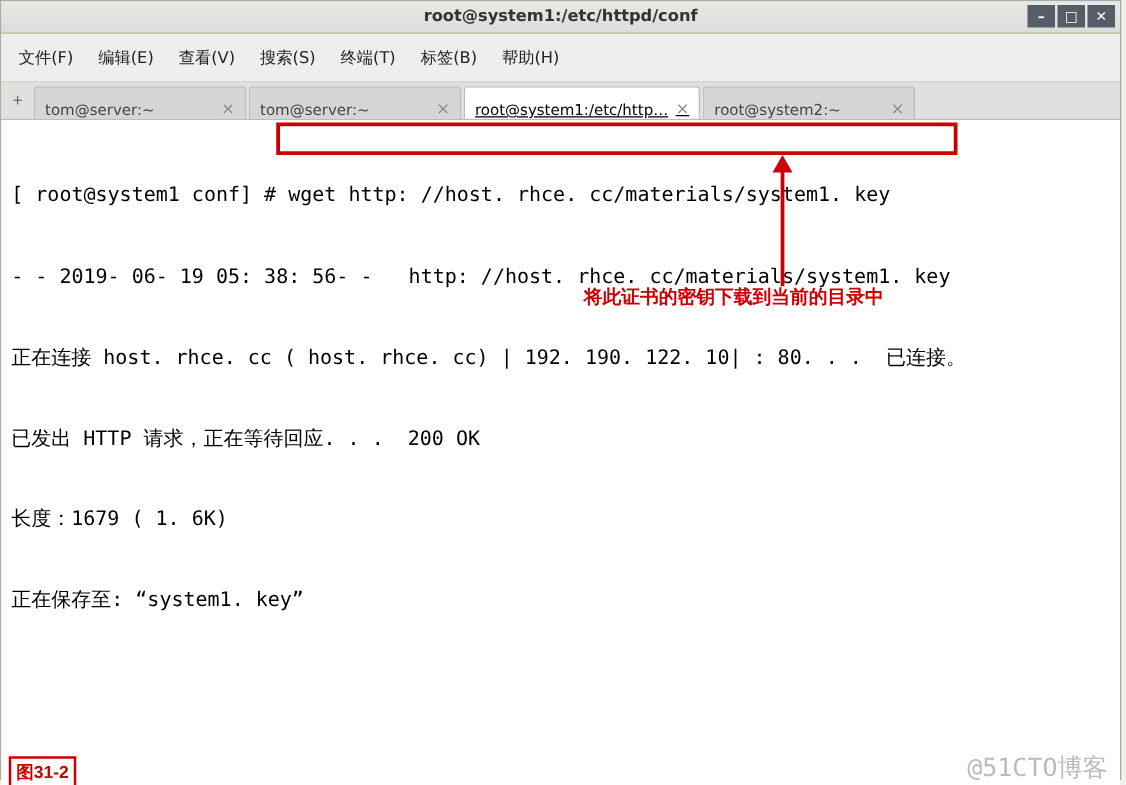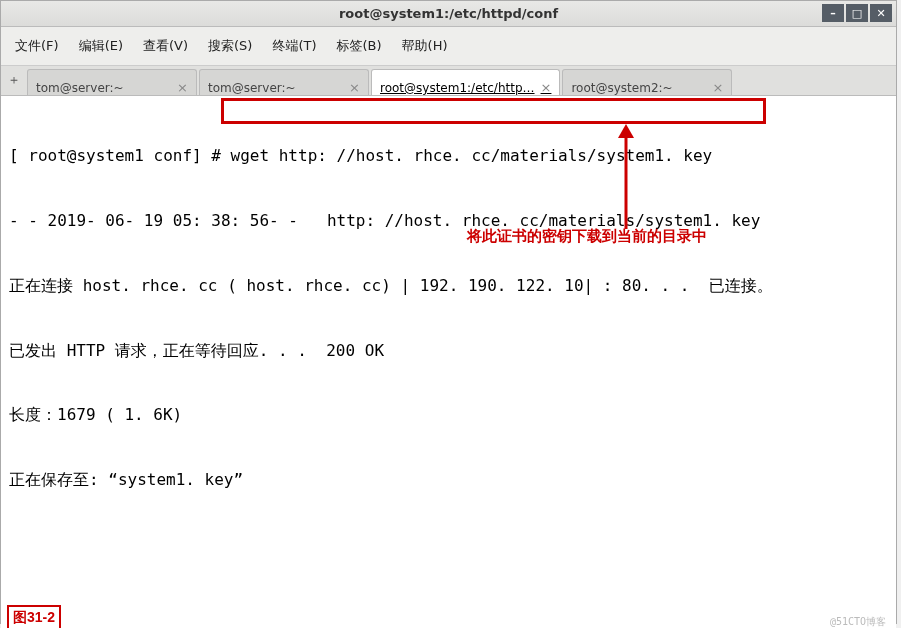--- a/index.html
+++ b/index.html
@@ -138,21 +138,21 @@
   .highlight-box {
     position: absolute;
     border: 3px solid #c00;
     pointer-events: none;
   }
   .annotation {
     position: absolute;
     color: #c00;
     font-weight: bold;
     font-size: 15px;
-    font-family: Liberation Mono, monospace;
+    font-family: Liberation Serif, serif;
   }
   .arrow-svg {
     position: absolute;
     pointer-events: none;
   }
   .fig-label {
     position: absolute;
     left: 6px;
     bottom: 6px;
     border: 2px solid #c00;
@@ -160,21 +160,21 @@
     font-weight: bold;
     padding: 1px 4px;
     font-size: 14px;
     font-family: "Microsoft YaHei","SimSun",sans-serif;
   }
   .watermark {
     position: absolute;
     right: 10px;
     bottom: 8px;
     color: #bbb;
-    font-size: 10px;
+    font-size: 20px;
   }
 </style>
 </head>
 <body>
 
 <div class="window">
 
   <div class="titlebar">
     <div class="titlebar-title">root@system1:/etc/httpd/conf</div>
     <div class="win-buttons">

